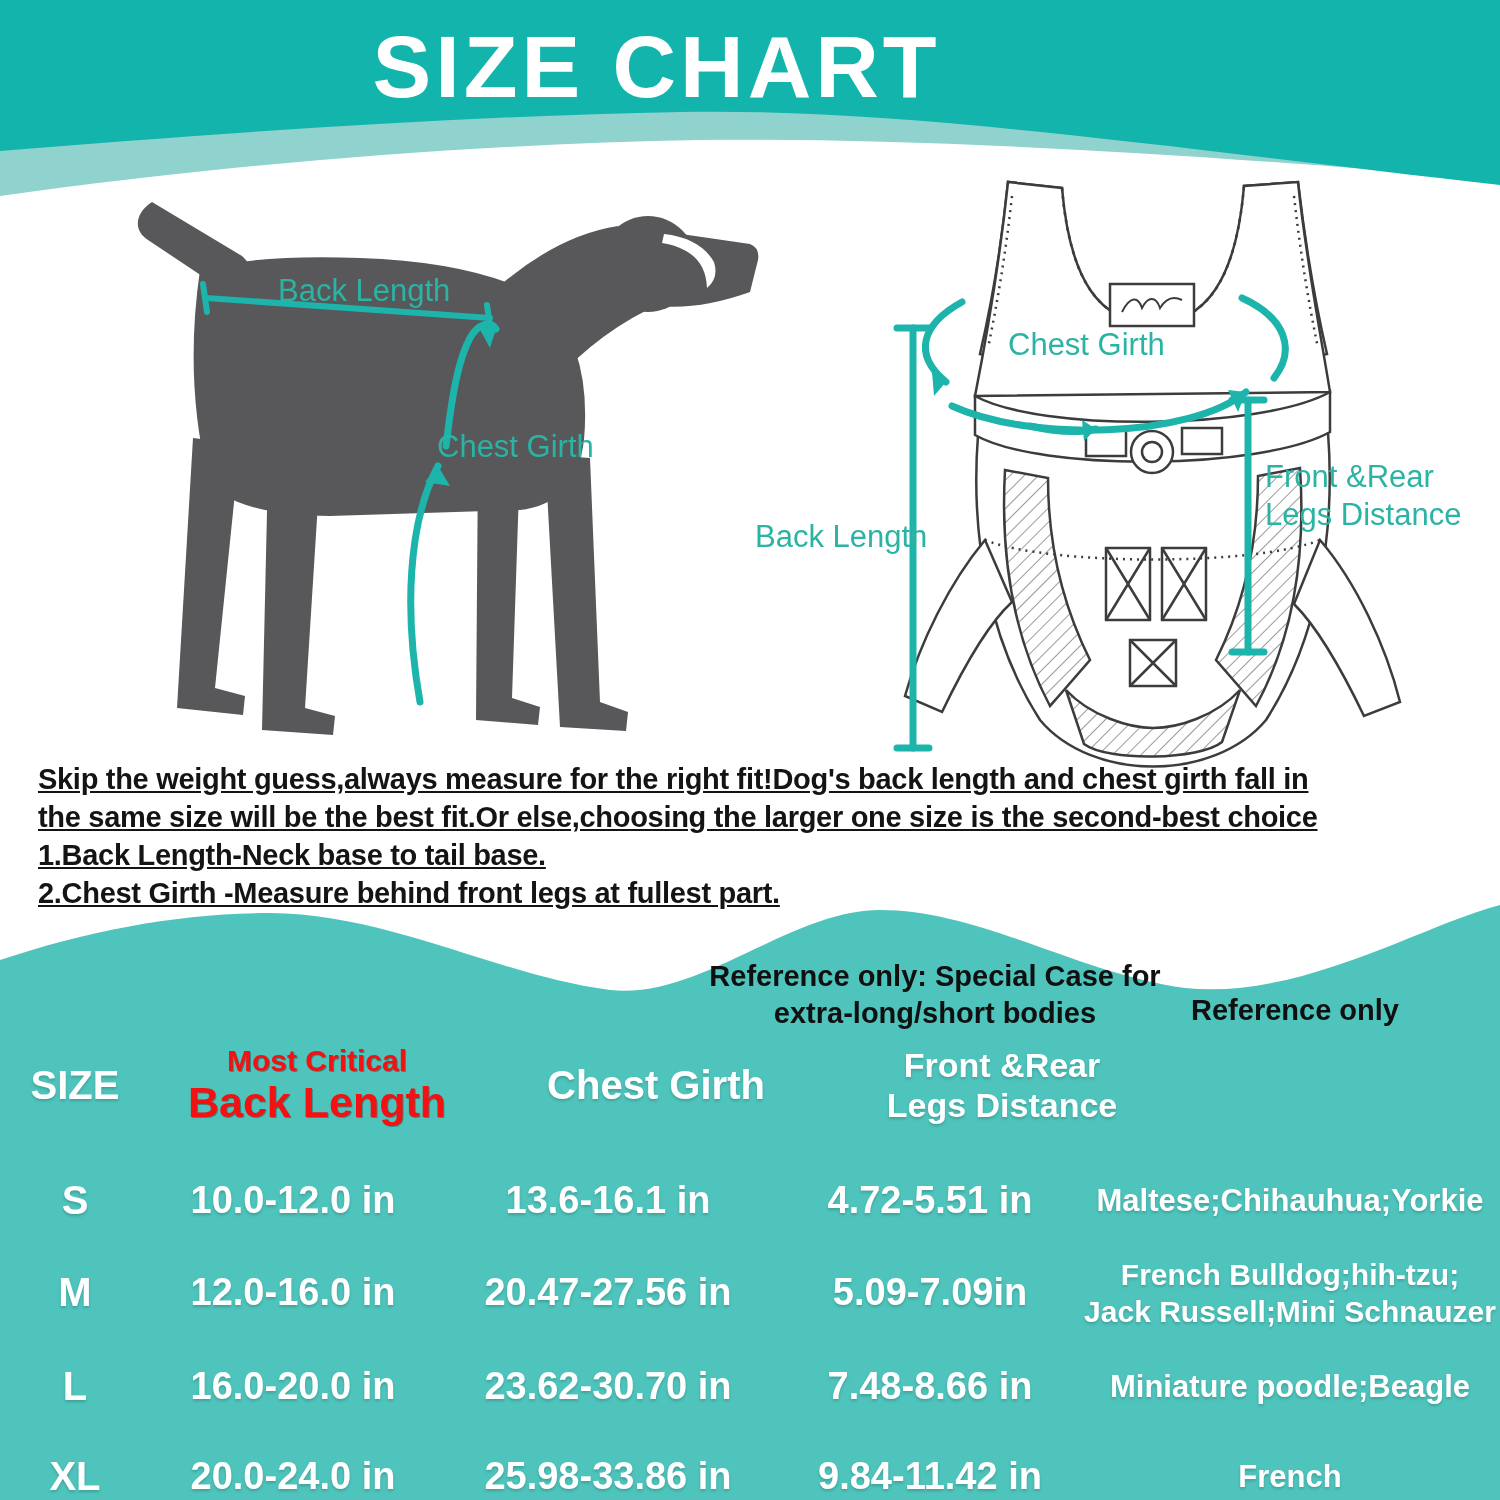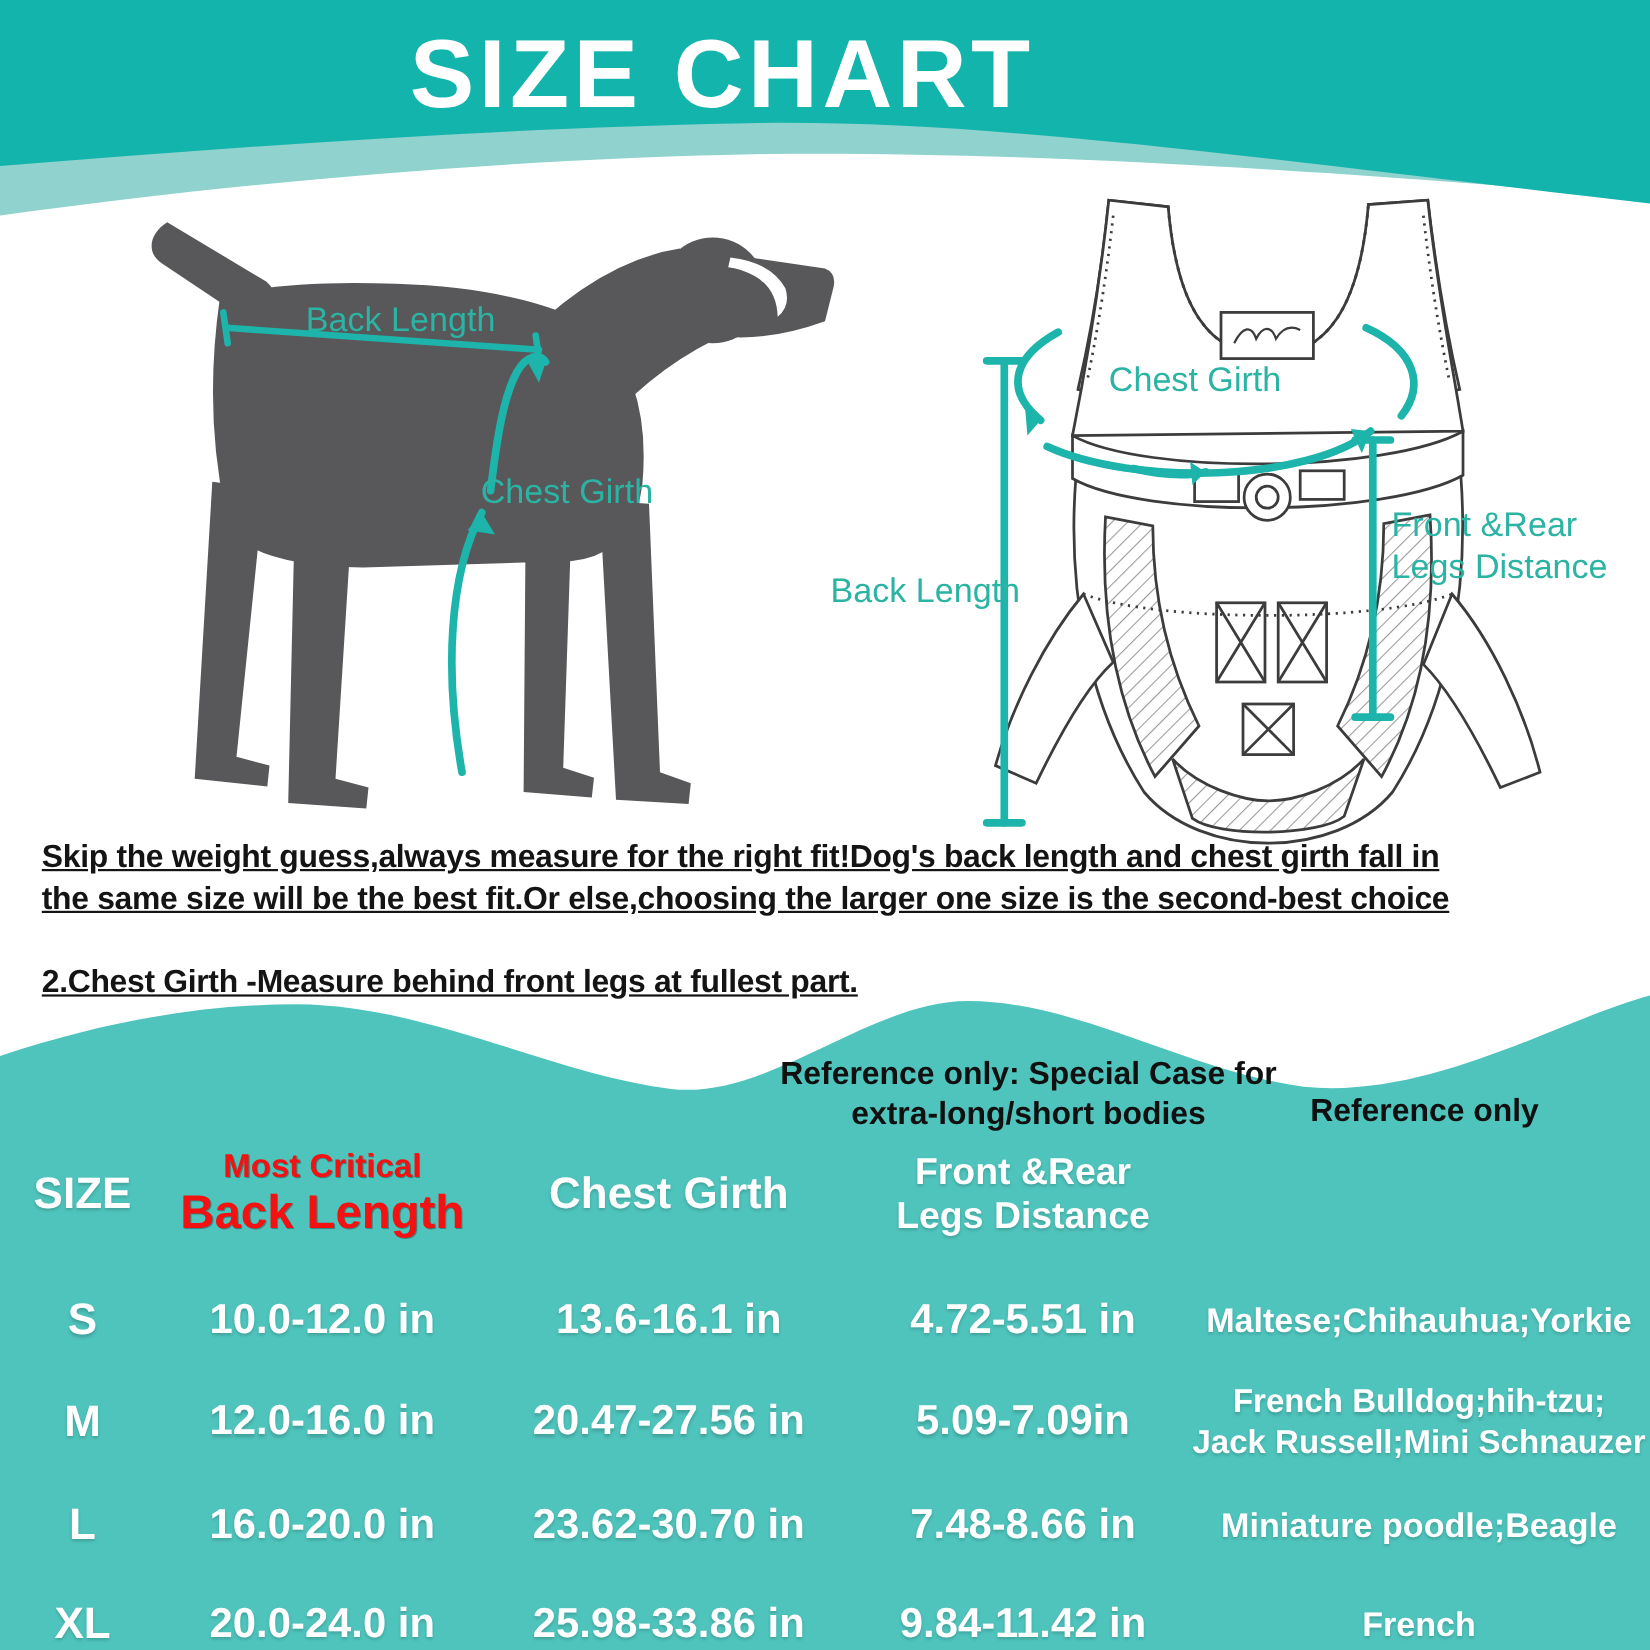--- a/index.html
+++ b/index.html
@@ -158,32 +158,33 @@
 
   <div class="abs tealLabel" style="top:272px;left:278px;">Back Length</div>
   <div class="abs tealLabel" style="top:428px;left:437px;">Chest Girth</div>
   <div class="abs tealLabel" style="top:326px;left:1008px;">Chest Girth</div>
   <div class="abs tealLabel" style="top:518px;left:755px;">Back Length</div>
   <div class="abs tealLabel preline" style="top:458px;left:1265px;">Front &amp;Rear
 Legs Distance</div>
 
   <div class="abs instr" style="top:760px;">Skip the weight guess,always measure for the right fit!Dog's back length and chest girth fall in</div>
   <div class="abs instr" style="top:798px;">the same size will be the best fit.Or else,choosing the larger one size is the second-best choice</div>
+  <div class="abs instr" style="top:836px;">1.Back Length-Neck base to tail base.</div>
   <div class="abs instr" style="top:874px;">2.Chest Girth -Measure behind front legs at fullest part.</div>
 
   <svg class="abs" style="top:878px;left:0;" width="1500" height="134" viewBox="0 0 1500 134">
     <path fill="#4ec4bc" d="M0,82 C90,52 180,35 270,35 C390,36 500,98 610,112 C700,122 790,32 880,32 C980,32 1080,96 1185,110 C1300,122 1420,48 1500,27 L1500,134 L0,134 Z"></path>
   </svg>
   <div class="abs tealBlock"></div>
 
   <div class="abs note" style="top:994px;left:1130px;width:330px;font-size:29px;">Reference only</div>
   <div class="abs note preline" style="top:958px;left:690px;width:490px;font-size:29px;line-height:37px;">Reference only: Special Case for
 extra-long/short bodies</div>
 
-  <div class="abs trow" style="top:1030px;height:110px;">
+  <div class="abs trow" style="top:1030px;height:110px;gap:24px;">
     <div class="cell hdrWhite">SIZE</div>
     <div style="text-align:center;">
       <div class="redSuper">Most Critical</div>
       <div class="redMain">Back Length</div>
     </div>
     <div class="cell hdrWhite">Chest Girth</div>
     <div class="cell hdrLegs preline">Front &amp;Rear
 Legs Distance</div>
   </div>
 

